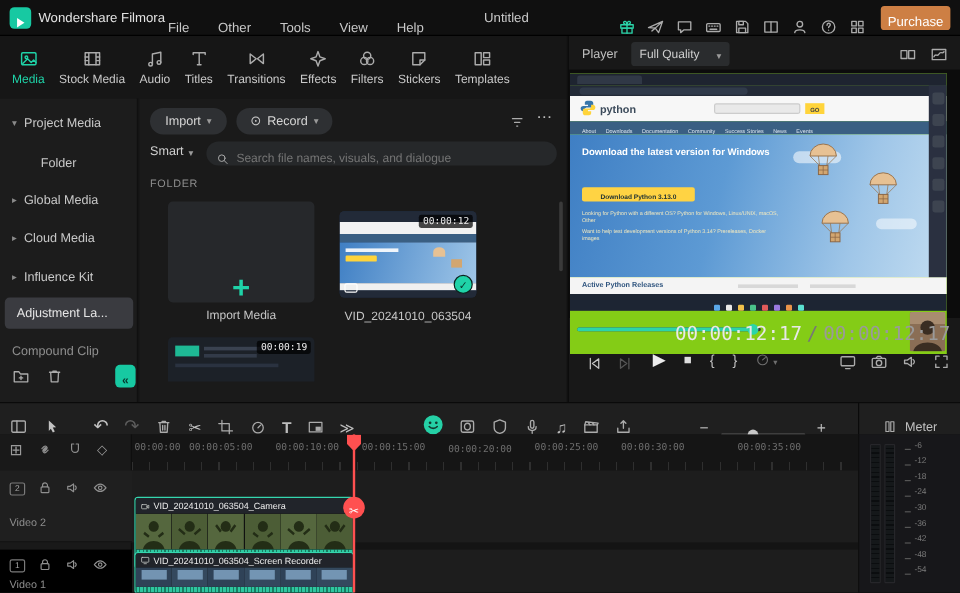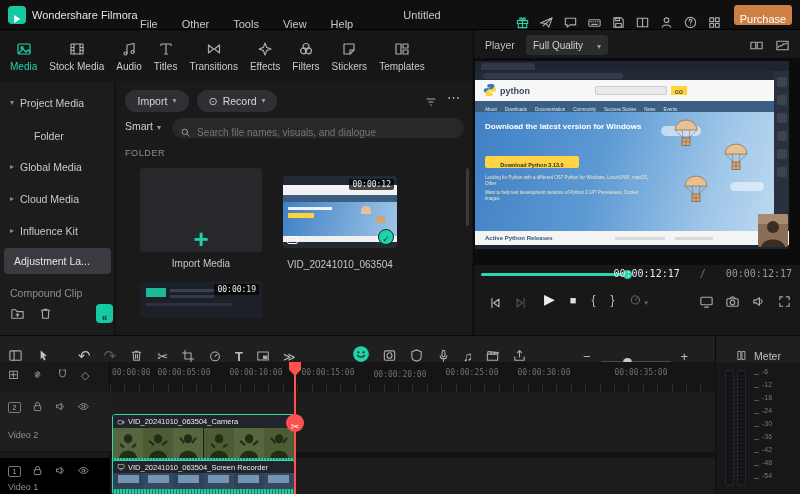--- a/index.html
+++ b/index.html
@@ -275,21 +275,21 @@
   <svg class="ic t" style="right:36px;top:8px" width="15" height="15" viewBox="0 0 16 16">
         <rect x="2" y="4.5" width="5.2" height="7"></rect>
         <rect x="8.8" y="4.5" width="5.2" height="7"></rect>
       </svg>
   <svg class="ic t" style="right:10px;top:8px" width="15" height="15" viewBox="0 0 16 16">
         <rect x="2" y="3.5" width="12" height="9"></rect>
         <path d="M3.5 10c1.5-4 3 .5 4.5-2.5s2.5.5 4.5-2"></path>
       </svg>
 
   <div class="t" style="left:0;top:28px;width:327px;height:207px;background:#0c0c0c">
-    <div class="t" style="left:1px;top:3px;width:314px;height:188px;background:#84cc16;overflow:hidden">
+    <div class="t" style="left:1px;top:3px;width:314px;height:234px;background:#84cc16;overflow:hidden">
 
       <div class="t" style="left:0;top:0;width:100%;height:10px;background:#1e2430">
             <div class="t" style="left:6px;top:2px;width:54px;height:7px;background:#303846;border-radius:2px 2px 0 0"></div>
           </div>
       <div class="t" style="left:0;top:10px;width:100%;height:9px;background:#232a37">
             <div class="t" style="left:8px;top:2px;width:140px;height:5.5px;background:#303a4a;border-radius:3px"></div>
           </div>
 
       <div class="t" style="left:0;top:19px;width:100%;height:21px;background:#f7f7f7">
         <svg class="t" style="left:8px;top:3px" width="14" height="14" viewBox="0 0 16 16">
@@ -376,21 +376,21 @@
               <path d="M3 33c2-10 22-10 24 0z" fill="#3a2d22"></path>
             </svg>
       </div>
     </div>
   </div>
 
   <div class="t" style="left:7px;top:243px;width:153px;height:3px;background:#3a3a3a;border-radius:2px">
     <div style="width:146px;height:3px;background:#2bd4a9;border-radius:2px"></div>
     <div class="t" style="left:142px;top:-3px;width:9px;height:9px;background:#2bd4a9;border-radius:50%"></div>
   </div>
-  <div class="t fx mono" style="right:8px;top:238px;gap:20px;font-size:10px">
+  <div class="t fx mono" style="right:8px;top:238px;gap:4px;font-size:16px">
     <span style="color:#e8e8e8">00:00:12:17</span>
     <span style="color:#777">/</span>
     <span style="color:#9a9a9a">00:00:12:17</span>
   </div>
 
   <div class="t fx" style="left:14px;top:266px;gap:12px">
     <svg class="ic" width="14" height="14" viewBox="0 0 16 16" style="stroke:#c4c4c4">
           <path d="M4.5 3v10M12.5 3.5L6.5 8l6 4.5z"></path>
         </svg>
     <svg class="ic" width="14" height="14" viewBox="0 0 16 16" style="stroke:#565656">

